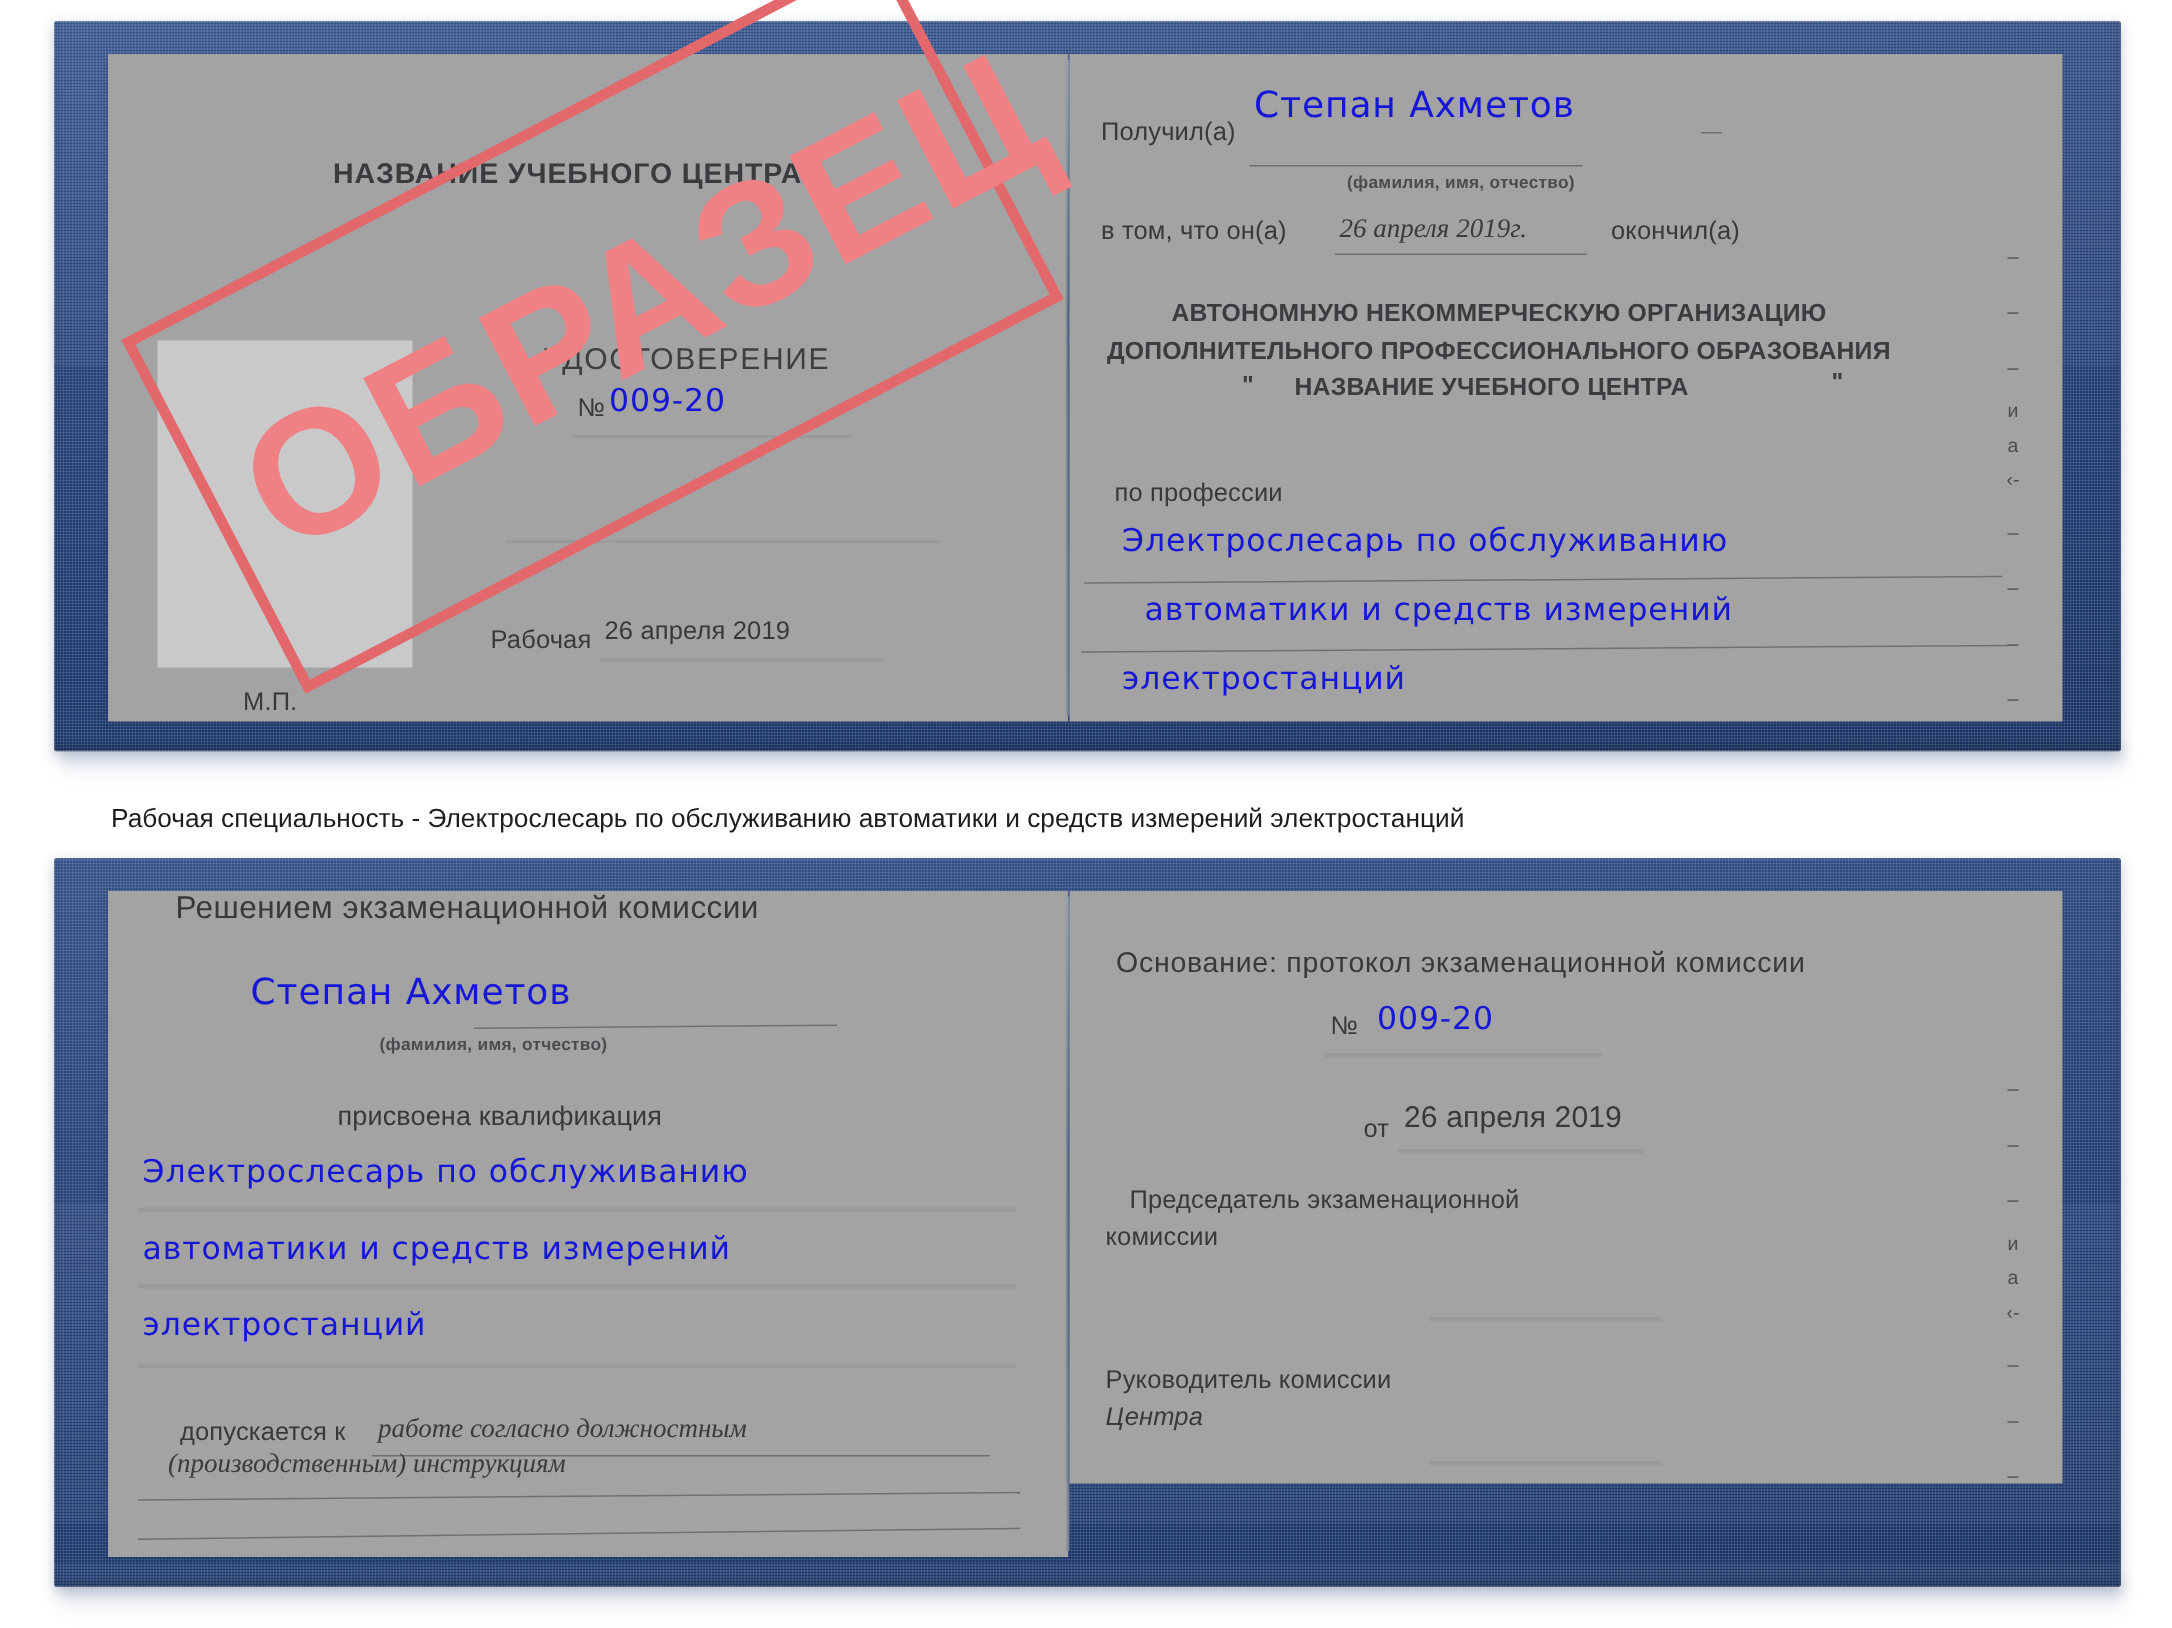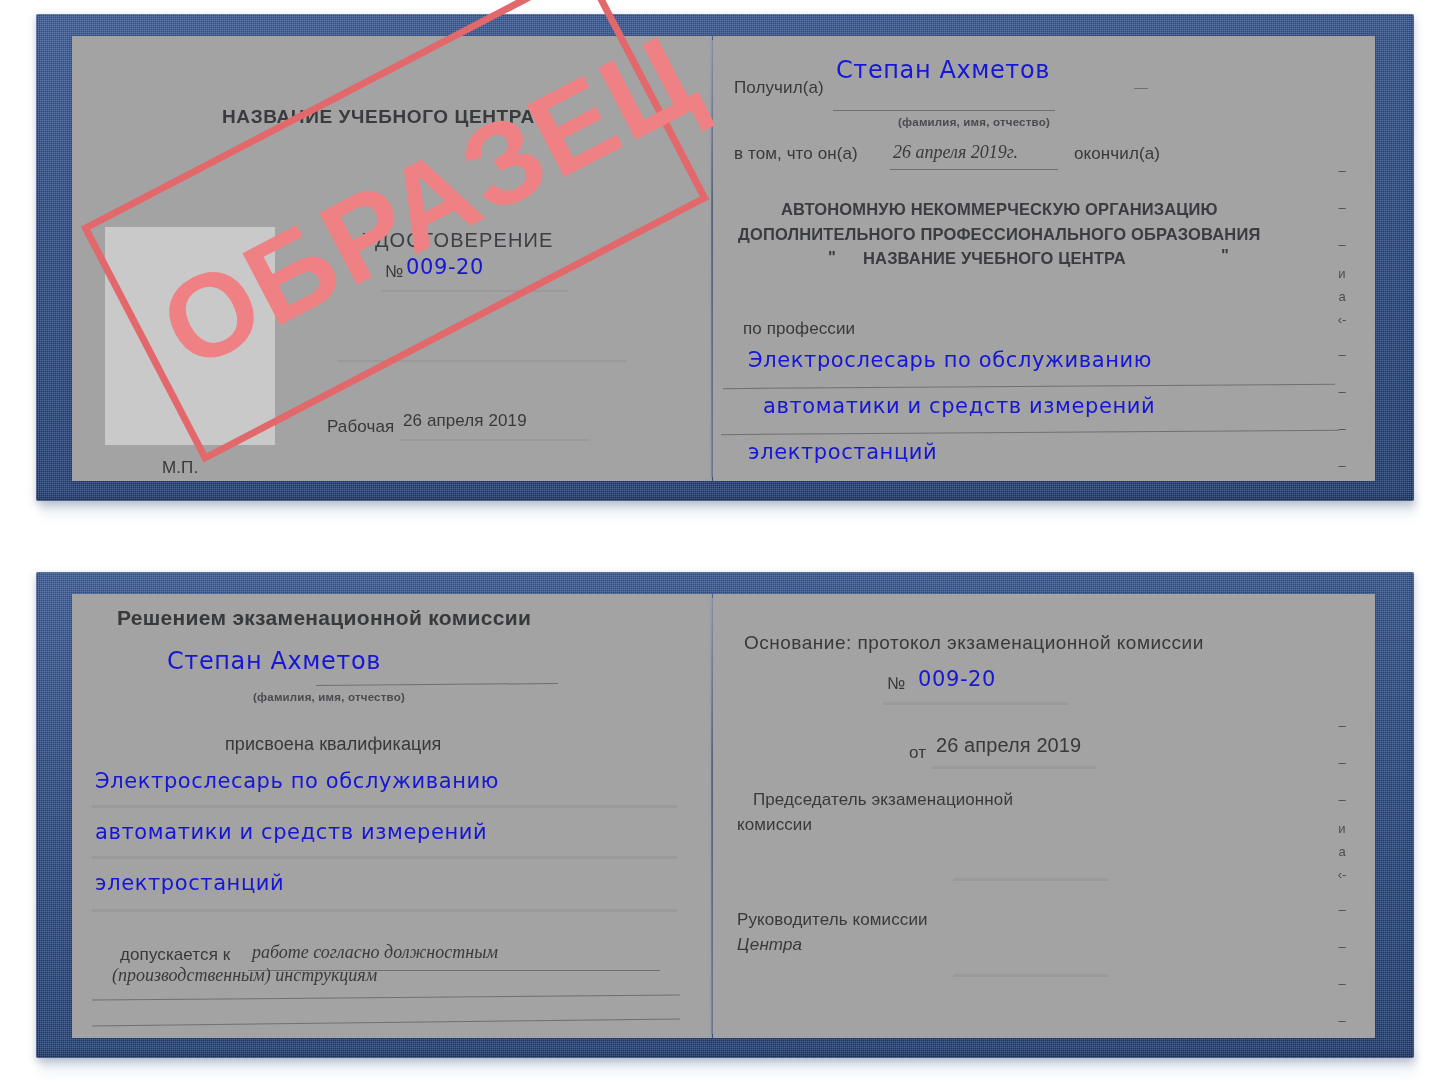--- a/index.html
+++ b/index.html
@@ -216,29 +216,30 @@
       <span style="margin-bottom:24px;">–</span>
       <span style="margin-bottom:24px;">–</span>
       <span style="margin-bottom:24px;">–</span>
       <span>–</span>
     </div>
   </div>
 
   <div class="stamp" style="left:110px; top:80px; width:556px; height:252px;"></div>
   <div class="stamp-text" style="left:138px; top:133px;">ОБРАЗЕЦ</div>
 
+  <div class="caption" style="left:74px; top:533px;">Рабочая специальность - Электрослесарь по обслуживанию автоматики и средств измерений электростанций</div>
 
   <div class="booklet-shadow" style="left:40px; top:1053px; width:1376px; height:24px;"></div>
 
   <div class="booklet" style="left:36px; top:572px; width:1378px; height:486px;">
   </div>
 
   <div class="page-sheet left" style="left:72px; top:594px; width:640px; height:444px;">
 
-    <div class="txt" style="left:45px; top:12px; font-size:21px; letter-spacing:.3px;font-weight:bold;">Решением экзаменационной комиссии</div>
+    <div class="txt" style="left:45px; top:0; font-size:21px; letter-spacing:.3px;">Решением экзаменационной комиссии</div>
 
     <div class="hand big" style="left:95px; top:53px;">Степан Ахметов</div>
     <div class="rule dark" style="left:244px; top:90px; width:242px; transform:rotate(-0.5deg);"></div>
     <div class="txt small-label" style="left:181px; top:97px;">(фамилия, имя, отчество)</div>
 
     <div class="txt body-txt" style="left:153px; top:140px; font-size:18px;">присвоена квалификация</div>
 
     <div class="hand" style="left:23px; top:175px;">Электрослесарь по обслуживанию</div>
     <div class="rule" style="left:20px; top:211px; width:585px; height:2.5px;"></div>
 
@@ -251,21 +252,21 @@
     <div class="txt body-txt" style="left:48px; top:351px;">допускается к</div>
     <div class="ital" style="left:180px; top:348px;">работе согласно должностным</div>
     <div class="rule dark" style="left:176px; top:376px; width:412px;"></div>
     <div class="ital" style="left:40px; top:371px;">(производственным) инструкциям</div>
     <div class="rule dark" style="left:20px; top:403px; width:588px; transform:rotate(-0.5deg);"></div>
     <div class="rule dark" style="left:20px; top:428px; width:588px; transform:rotate(-0.7deg);"></div>
   </div>
 
   <div class="spine-line" style="left:711px; top:598px; height:436px;"></div>
 
-  <div class="page-sheet right" style="left:713px; top:594px; width:662px; height:444px;">
+  <div class="page-sheet right" style="left:713px; top:594px; width:662px; height:395px;">
 
     <div class="txt" style="left:31px; top:38px; font-size:19px; letter-spacing:.5px;">Основание: протокол экзаменационной комиссии</div>
 
     <div class="txt body-txt" style="left:174px; top:80px;">№</div>
     <div class="hand" style="left:205px; top:73px;">009-20</div>
     <div class="rule" style="left:170px; top:108px; width:185px; height:2.5px;"></div>
 
     <div class="txt body-txt" style="left:196px; top:149px;">от</div>
     <div class="txt" style="left:223px; top:140px; font-size:20px;">26 апреля 2019</div>
     <div class="rule" style="left:219px; top:172px; width:164px; height:2.5px;"></div>

